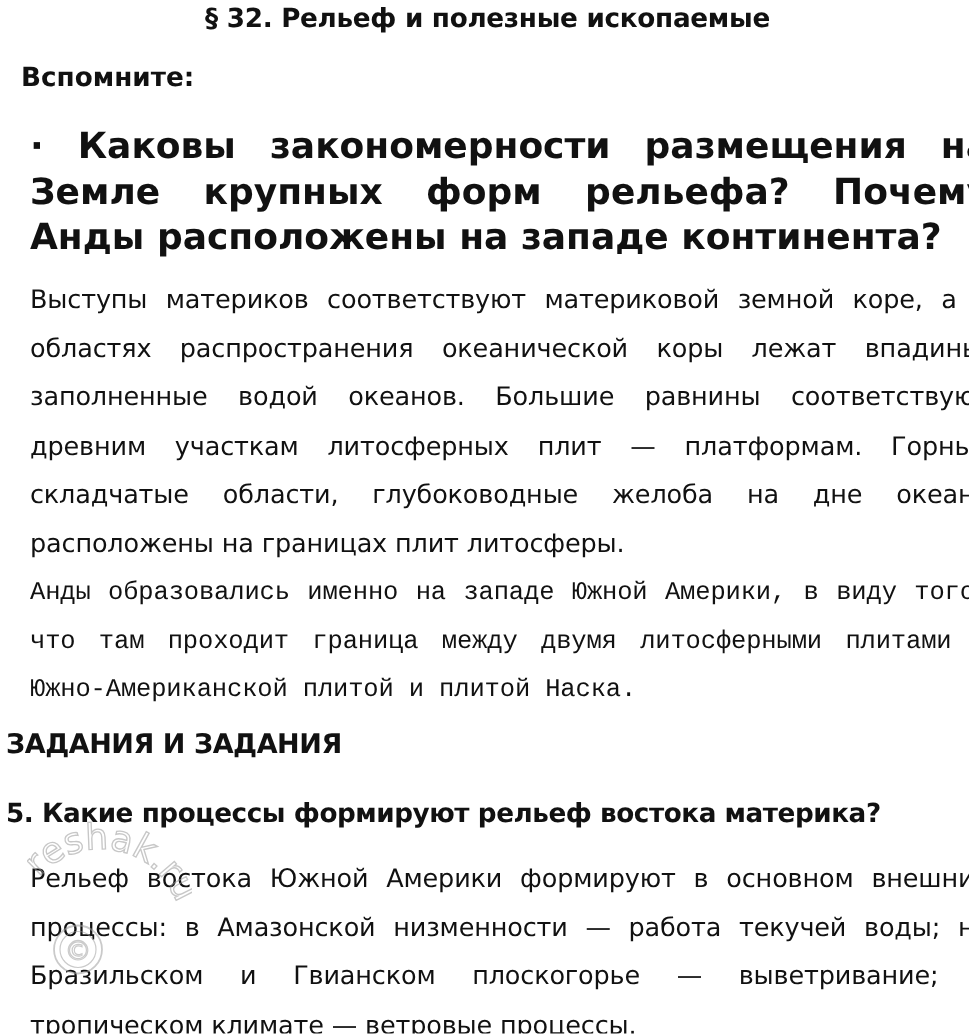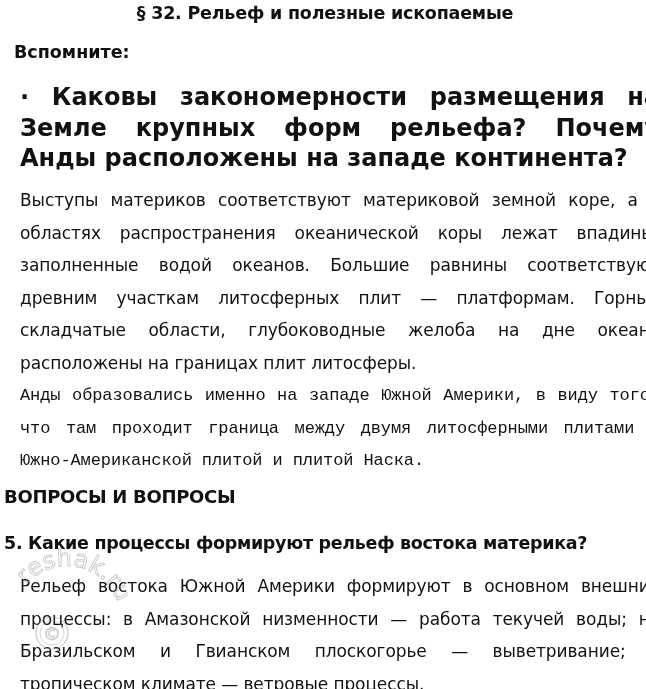--- a/index.html
+++ b/index.html
@@ -99,21 +99,21 @@
   <div class="title">§ 32. Рельеф и полезные ископаемые</div>
 
   <div class="recall">Вспомните:</div>
 
   <div class="question">· Каковы закономерности размещения на Земле крупных форм рельефа? Почему Анды расположены на западе континента?</div>
 
   <div class="para p1">Выступы материков соответствуют материковой земной коре, а в областях распространения океанической коры лежат впадины, заполненные водой океанов. Большие равнины соответствуют древним участкам литосферных плит — платформам. Горные складчатые области, глубоководные желоба на дне океана расположены на границах плит литосферы.</div>
 
   <div class="para p2">Анды образовались именно на западе Южной Америки, в виду того, что там проходит граница между двумя литосферными плитами — Южно-Американской плитой и плитой Наска.</div>
 
-  <div class="section">ВОПРОСЫ И ВОПРОСЫ</div>
+  <div class="section">ЗАДАНИЯ И ЗАДАНИЯ</div>
 
   <div class="task">5. Какие процессы формируют рельеф востока материка?</div>
 
   <div class="para p3">Рельеф востока Южной Америки формируют в основном внешние процессы: в Амазонской низменности — работа текучей воды; на Бразильском и Гвианском плоскогорье — выветривание; в тропическом климате — ветровые процессы.</div>
 </div>
 
 <svg class="watermark" viewBox="0 0 110 140">
   <defs>
     <path id="wmArc" d="M 8 40 A 48 48 0 0 1 90 110" fill="none"></path>
   </defs>

